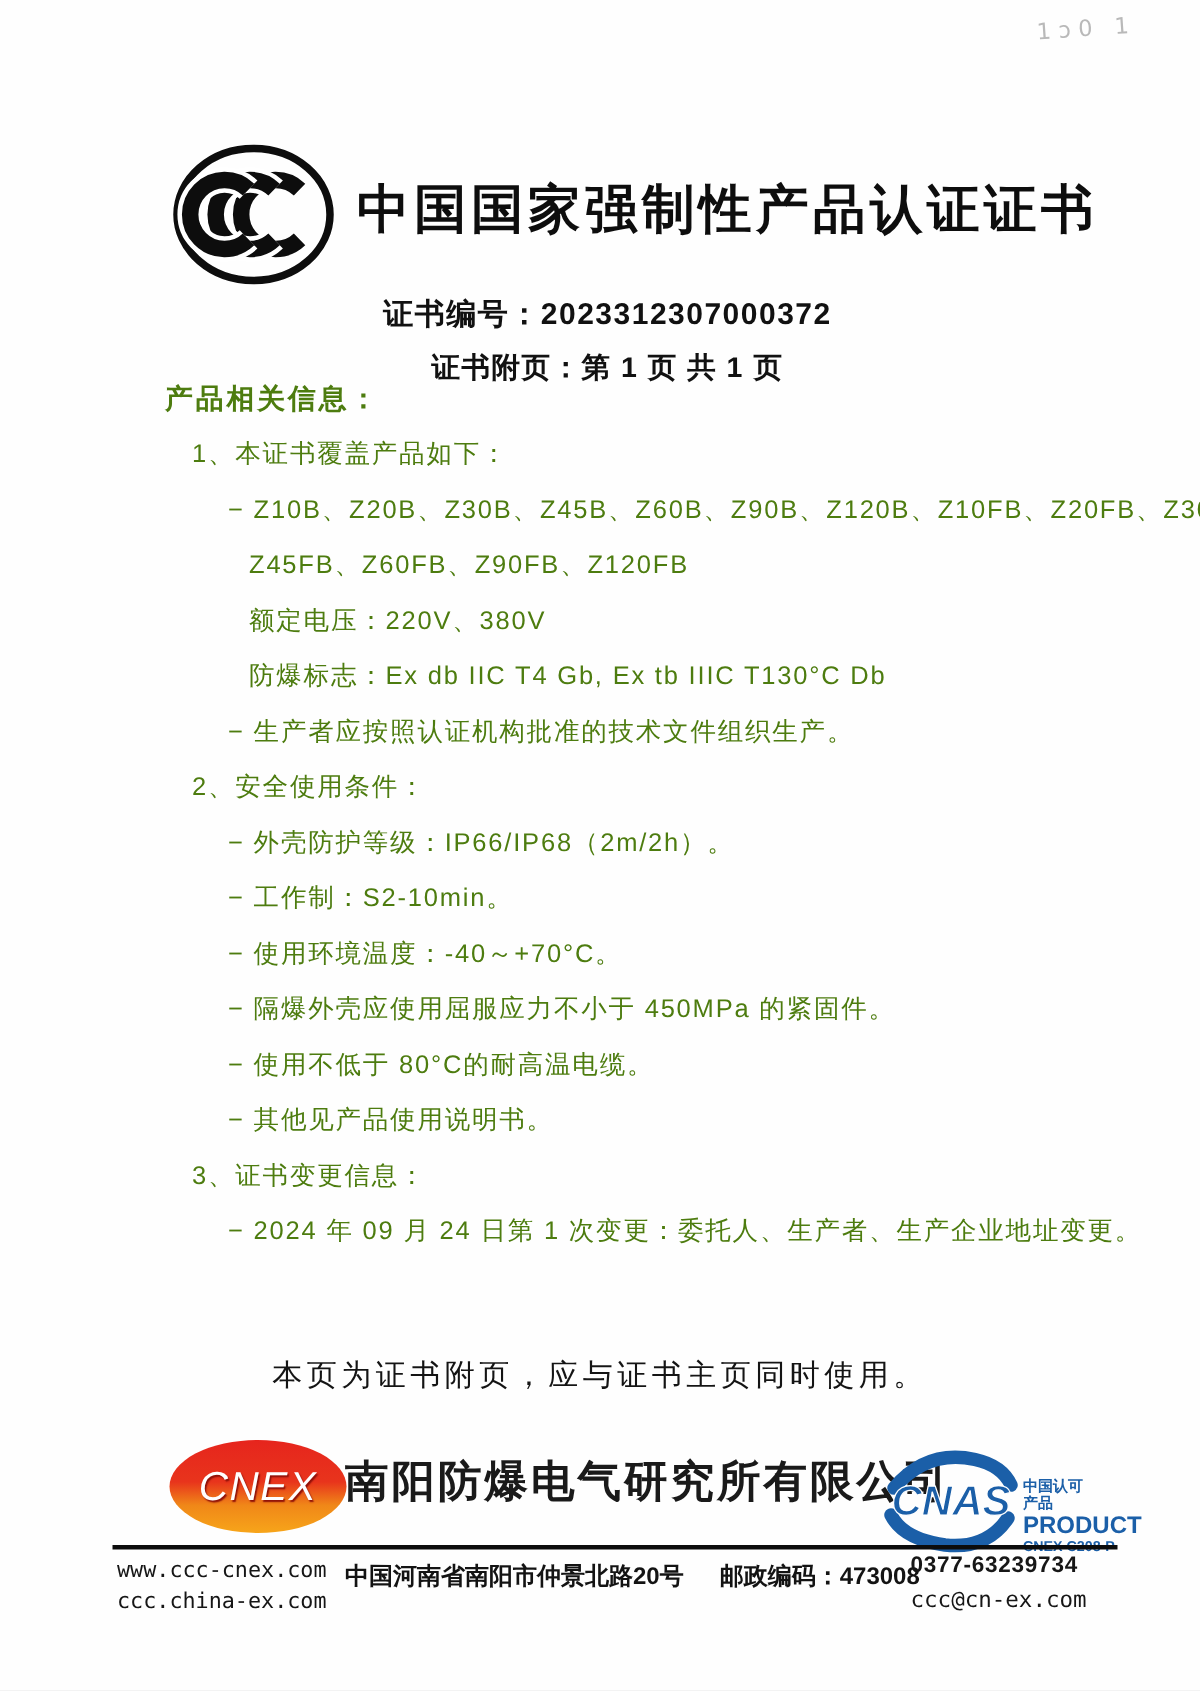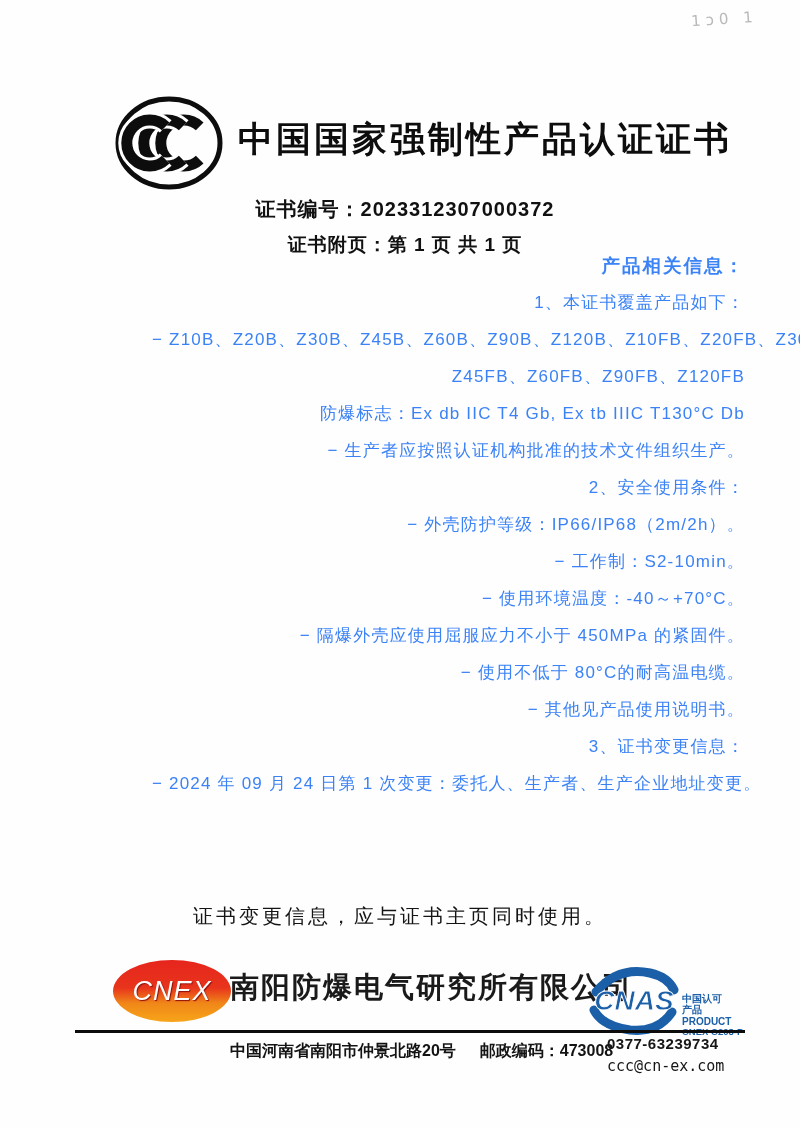--- a/index.html
+++ b/index.html
@@ -33,27 +33,27 @@
     text-align:center; font-weight:bold; font-size:20px; letter-spacing:1px;
   }
   .cert-page-line {
     position:absolute; top:232px; left:0; width:810px;
     text-align:center; font-weight:bold; font-size:19px; letter-spacing:1px;
   }
   
   .content { position:absolute; top:257px; left:110px; right:55px; }
   .line {
     font-size:17px; line-height:18px; margin-bottom:19px;
-    letter-spacing:1.2px; color:#3b82f6; white-space:nowrap;text-align:right;
+    letter-spacing:1.2px; color:#4d7c0f; white-space:nowrap;
   }
   .line.heading { font-weight:bold; font-size:18.5px; letter-spacing:2px; }
   .indent-0 { margin-left:0; }
   .indent-1 { margin-left:18px; }
   .indent-2 { margin-left:42px; }
-  .indent-3 { margin-left:30px; }
+  .indent-3 { margin-left:56px; }
   
   .page-note {
     position:absolute; top:903px; left:0; width:800px;
     text-align:center; font-size:20px; letter-spacing:3px; color:#141414;
   }
   
   .cnex-logo {
     position:absolute; top:960px; left:113px;
     width:118px; height:62px; border-radius:50%;
     background:linear-gradient(180deg,#e6251d 0%,#e8341c 45%,#f08718 70%,#f7a51a 100%);
@@ -66,21 +66,21 @@
   }
   .company-name {
     position:absolute; top:968px; left:230px; width:360px;
     text-align:center; font-size:29px; font-weight:600; letter-spacing:2px;
     color:#1a1a1a; white-space:nowrap;
   }
   .cnas-block { position:absolute; top:964px; left:588px; display:flex; align-items:flex-end; }
   .cnas-side { margin-left:2px; color:#1b5fa8; line-height:1.15; }
   .cnas-side .cn1 { font-size:10px; font-weight:bold; }
   .cnas-side .cn2 { font-size:10px; font-weight:bold; }
-  .cnas-side .en1 { font-size:10px; font-weight:bold; }
+  .cnas-side .en1 { font-size:16px; font-weight:bold; }
   .cnas-side .en2 { font-size:9.5px; font-weight:bold; white-space:nowrap; }
   
   .footer-rule { position:absolute; top:1030px; left:75px; width:670px; height:2.5px; background:#0c0c0c; }
   .footer-left {
     position:absolute; top:1037px; left:78px;
     font-family:"DejaVu Sans Mono", monospace; font-size:14.5px; line-height:21px; color:#161616;
   }
   .footer-center {
     position:absolute; top:1041px; left:230px; width:360px;
     font-size:16px; font-weight:bold; color:#131313; white-space:nowrap;
@@ -120,34 +120,35 @@
   </div>
   <div class="cert-page-line">
     <span>证书附页：</span><span>第 1 页  共 1 页</span>
   </div>
 
   <div class="content">
       <div class="line indent-0 heading">产品相关信息：</div>
       <div class="line indent-1">1、本证书覆盖产品如下：</div>
       <div class="line indent-2">− Z10B、Z20B、Z30B、Z45B、Z60B、Z90B、Z120B、Z10FB、Z20FB、Z30FB、</div>
       <div class="line indent-3">Z45FB、Z60FB、Z90FB、Z120FB</div>
+      <div class="line indent-3">额定电压：220V、380V</div>
       <div class="line indent-3">防爆标志：Ex db IIC T4 Gb, Ex tb IIIC T130°C Db</div>
       <div class="line indent-2">− 生产者应按照认证机构批准的技术文件组织生产。</div>
       <div class="line indent-1">2、安全使用条件：</div>
       <div class="line indent-2">− 外壳防护等级：IP66/IP68（2m/2h）。</div>
       <div class="line indent-2">− 工作制：S2-10min。</div>
       <div class="line indent-2">− 使用环境温度：-40～+70°C。</div>
       <div class="line indent-2">− 隔爆外壳应使用屈服应力不小于 450MPa 的紧固件。</div>
       <div class="line indent-2">− 使用不低于 80°C的耐高温电缆。</div>
       <div class="line indent-2">− 其他见产品使用说明书。</div>
       <div class="line indent-1">3、证书变更信息：</div>
       <div class="line indent-2">− 2024 年 09 月 24 日第 1 次变更：委托人、生产者、生产企业地址变更。</div>
     </div>
 
-  <div class="page-note">证书变更信息，应与证书主页同时使用。</div>
+  <div class="page-note">本页为证书附页，应与证书主页同时使用。</div>
 
   <div class="cnex-logo">
     <span>CNEX</span>
   </div>
 
   <div class="company-name">南阳防爆电气研究所有限公司</div>
 
   <div class="cnas-block">
     <svg width="92" height="74" viewBox="0 0 92 74">
       <path d="M 8 28 Q 30 2 62 9 Q 80 13 86 26" fill="none" stroke="#1b5fa8" stroke-width="9" stroke-linecap="round"></path>
@@ -157,20 +158,24 @@
     <div class="cnas-side">
       <div class="cn1">中国认可</div>
       <div class="cn2">产品</div>
       <div class="en1">PRODUCT</div>
       <div class="en2">CNEX C208-P</div>
     </div>
   </div>
 
   <div class="footer-rule"></div>
 
+  <div class="footer-left">
+    <div>www.ccc-cnex.com</div>
+    <div>ccc.china-ex.com</div>
+  </div>
 
   <div class="footer-center">
     <span>中国河南省南阳市仲景北路20号</span><span class="postal"><span>邮政编码：</span><span>473008</span></span>
   </div>
 
   <div class="footer-right">
     <div class="phone">0377-63239734</div>
     <div>ccc@cn-ex.com</div>
   </div>
 

